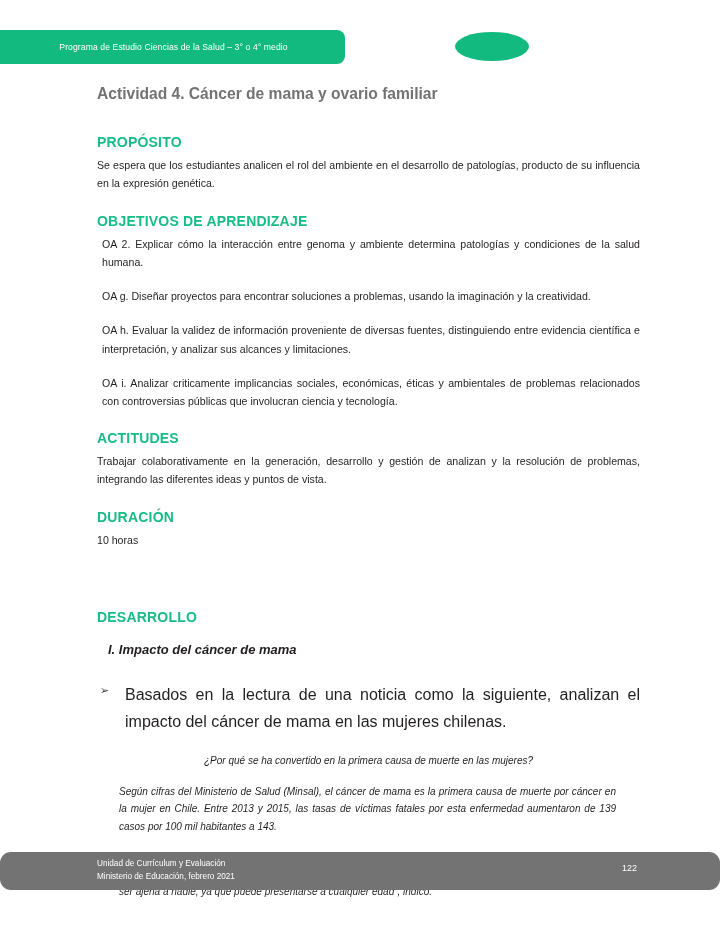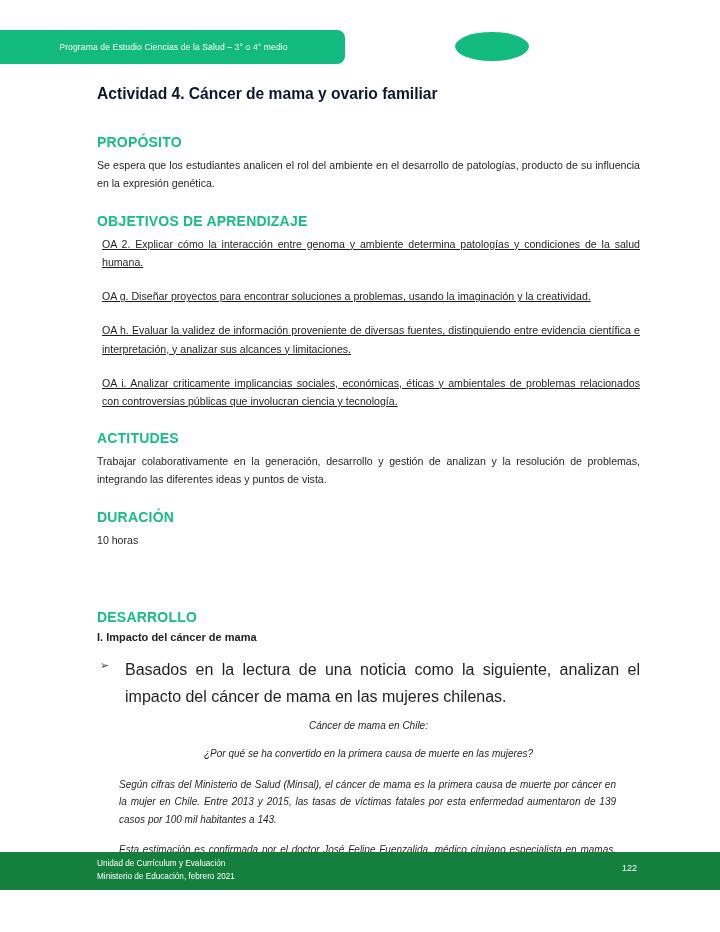--- a/index.html
+++ b/index.html
@@ -65,21 +65,21 @@
 
   
   .content {
     position: absolute;
     left: 97px;
     top: 84px;
     width: 543px;
   }
 
   .activity-title {
-    color: #0f172a;
+    color: #737373;
     font-size: 15.6px;
     font-weight: bold;
     margin: 0 0 0 0;
     line-height: 1.3;
   }
 
   .section-label {
     color: #17bd84;
     font-size: 14px;
     font-weight: bold;
@@ -94,35 +94,35 @@
     text-align: justify;
   }
   .body-text.nojust { text-align: left; }
 
   .oa-item {
     font-size: 10.6px;
     line-height: 1.72;
     margin: 0;
     text-align: justify;
     padding-left: 5px;
-    text-decoration: underline;
   }
 
   .spacer-6  { height: 6px; }
   .spacer-10 { height: 10px; }
   .spacer-13 { height: 13px; }
   .spacer-16 { height: 16px; }
   .spacer-20 { height: 20px; }
   .spacer-30 { height: 30px; }
   .spacer-40 { height: 40px; }
 
   .subhead {
-    font-size: 11px;
-    font-weight: bold;
-    margin: 0;
+    font-size: 13px;
+    font-weight: bold;
+    margin: 11px;
+    font-style: italic;
   }
 
   
   .bullet-row {
     display: flex;
     align-items: flex-start;
     margin: 0;
   }
   .bullet-glyph {
     width: 28px;
@@ -161,23 +161,24 @@
     margin: 0;
   }
 
   
   .footer-bar {
     position: absolute;
     left: 0;
     bottom: 42px;
     width: 720px;
     height: 38px;
-    background: #15803d;
+    background: #737373;
     display: flex;
     align-items: center;
+    border-radius: 11px;
   }
   .footer-left {
     position: absolute;
     left: 97px;
     top: 6px;
     color: #ffffff;
     font-size: 8.2px;
     line-height: 1.55;
   }
   .footer-page {
@@ -247,21 +248,20 @@
 
   <div class="spacer-13"></div>
 
   <div class="bullet-row">
     <span class="bullet-glyph">➢</span>
     <span class="bullet-text">Basados en la lectura de una noticia como la siguiente, analizan el impacto del cáncer de mama en las mujeres chilenas.</span>
   </div>
 
   <div class="spacer-6"></div>
 
-  <p class="news-center">Cáncer de mama en Chile:</p>
   <div class="spacer-10"></div>
   <p class="news-center">¿Por qué se ha convertido en la primera causa de muerte en las mujeres?</p>
 
   <div class="spacer-13"></div>
 
   <div class="news-block">
     <p class="news-para">Según cifras del Ministerio de Salud (Minsal), el cáncer de mama es la primera causa de muerte por cáncer en la mujer en Chile. Entre 2013 y 2015, las tasas de víctimas fatales por esta enfermedad aumentaron de 139 casos por 100 mil habitantes a 143.</p>
     <div class="spacer-13"></div>
     <p class="news-para">Esta estimación es confirmada por el doctor José Felipe Fuenzalida, médico cirujano especialista en mamas. “Si bien los casos más frecuentes se presentan entre la sexta y séptima década de vida, la patología no puede ser ajena a nadie, ya que puede presentarse a cualquier edad”, indicó.</p>
   </div>

